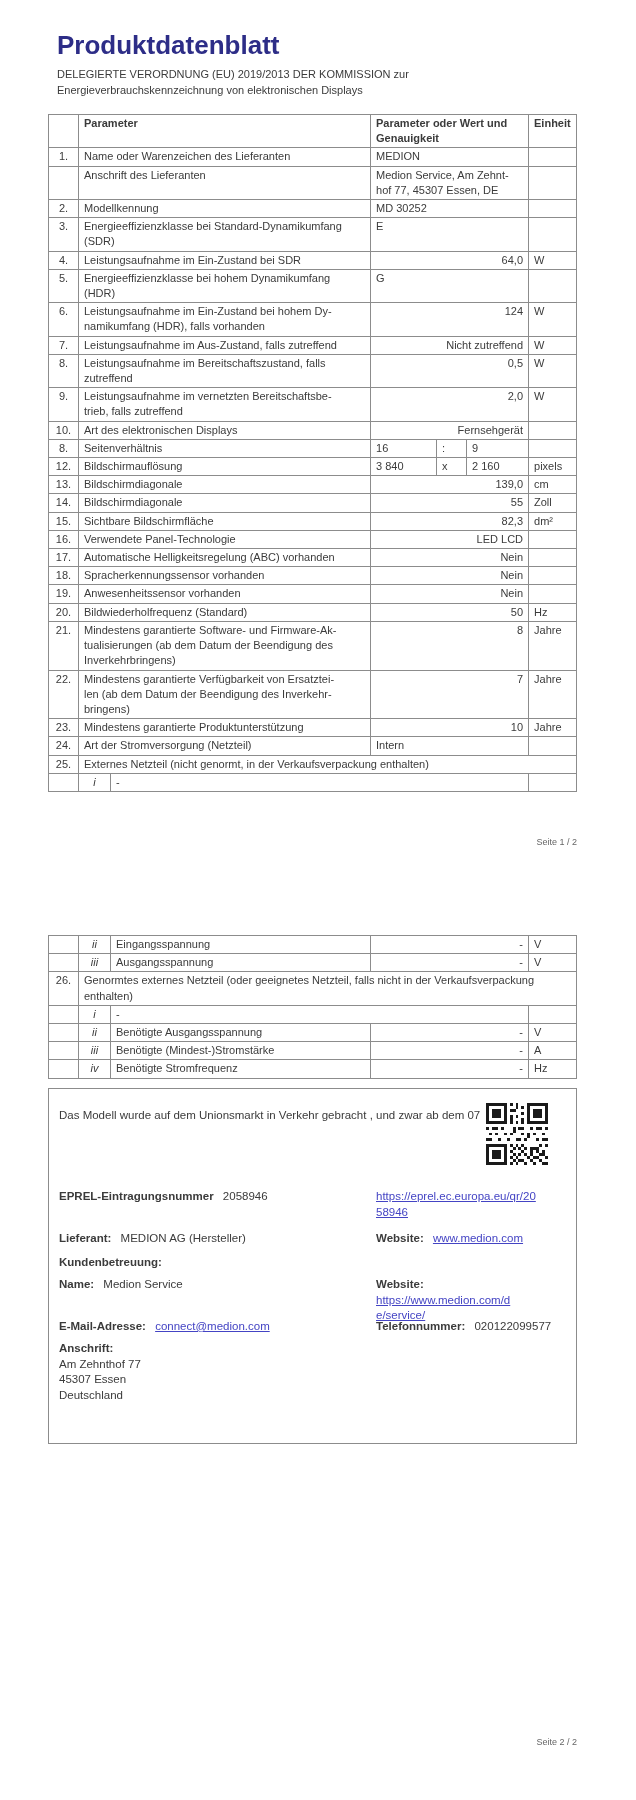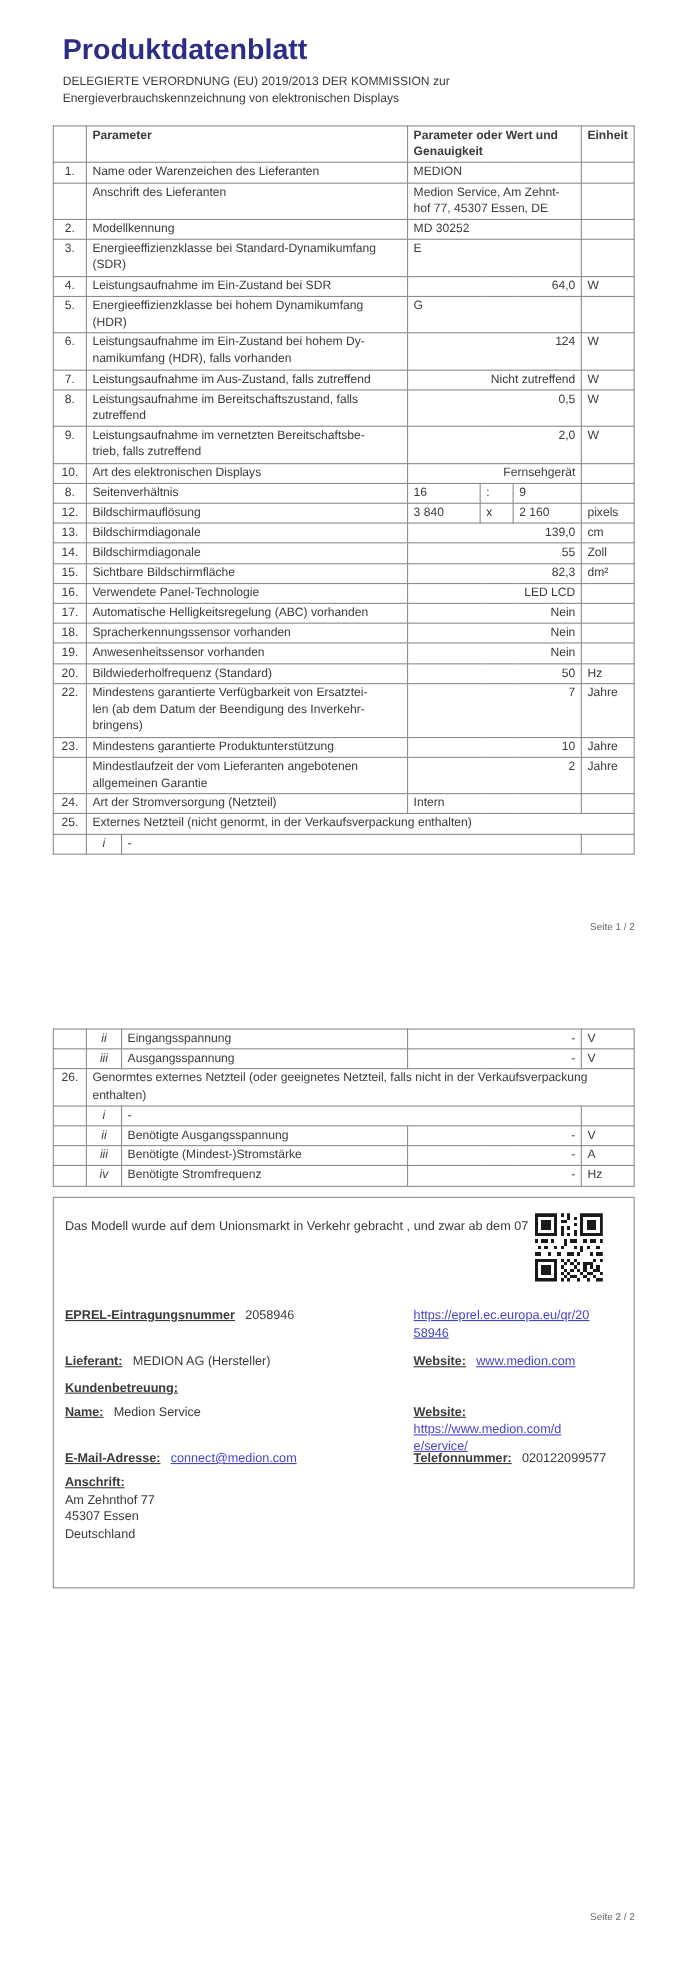--- a/index.html
+++ b/index.html
@@ -29,21 +29,21 @@
     position:absolute;left:48px;top:1088px;width:529px;height:356px;
     border:1px solid #8c8c8c;box-sizing:border-box;padding:18px 10px 0 10px;font-size:11.5px;
   }
   .intro-line{width:428px;white-space:nowrap;overflow:hidden;line-height:16px;}
   .qr{position:absolute;top:14px;right:28px;width:62px;height:62px;}
   .contact-grid{
     margin-top:66px;display:grid;grid-template-columns:317px 1fr;
     grid-template-rows:42px 24px 22px 42px 22px auto;align-items:start;
   }
   .contact-grid .cell{line-height:15.5px;}
-  .b{font-weight:bold;text-decoration:underline;}
+  .b{font-weight:bold;}
   .gap{display:inline-block;width:6px;}
   a.link{color:#4444c4;text-decoration:underline;white-space:pre-wrap;cursor:pointer;text-align:center;}
   .pre{white-space:pre-wrap;}
 </style>
 </head>
 <body>
 
 <div class="doc-header">
   <div class="doc-title">Produktdatenblatt</div>
   <div class="doc-subtitle pre">DELEGIERTE VERORDNUNG (EU) 2019/2013 DER KOMMISSION zur
@@ -198,38 +198,39 @@
     <td class="right" colspan="3">Nein</td>
     <td></td>
   </tr>
   <tr>
     <td class="c-num">20.</td>
     <td colspan="2">Bildwiederholfrequenz (Standard)</td>
     <td class="right" colspan="3">50</td>
     <td>Hz</td>
   </tr>
   <tr>
+    <td class="c-num">21.</td>
+    <td colspan="2">Mindestens garantierte Software- und Firmware-Ak-
+tualisierungen (ab dem Datum der Beendigung des
+Inverkehrbringens)</td>
+    <td class="right" colspan="3">8</td>
+    <td>Jahre</td>
+  </tr>
+  <tr>
     <td class="c-num">22.</td>
     <td colspan="2">Mindestens garantierte Verfügbarkeit von Ersatztei-
 len (ab dem Datum der Beendigung des Inverkehr-
 bringens)</td>
     <td class="right" colspan="3">7</td>
     <td>Jahre</td>
   </tr>
   <tr>
     <td class="c-num">23.</td>
     <td colspan="2">Mindestens garantierte Produktunterstützung</td>
     <td class="right" colspan="3">10</td>
-    <td>Jahre</td>
-  </tr>
-  <tr>
-    <td class="c-num"></td>
-    <td colspan="2">Mindestlaufzeit der vom Lieferanten angebotenen
-allgemeinen Garantie</td>
-    <td class="right" colspan="3">2</td>
     <td>Jahre</td>
   </tr>
   <tr>
     <td class="c-num">24.</td>
     <td colspan="2">Art der Stromversorgung (Netzteil)</td>
     <td colspan="3">Intern</td>
     <td></td>
   </tr>
   <tr>
     <td class="c-num">25.</td>

